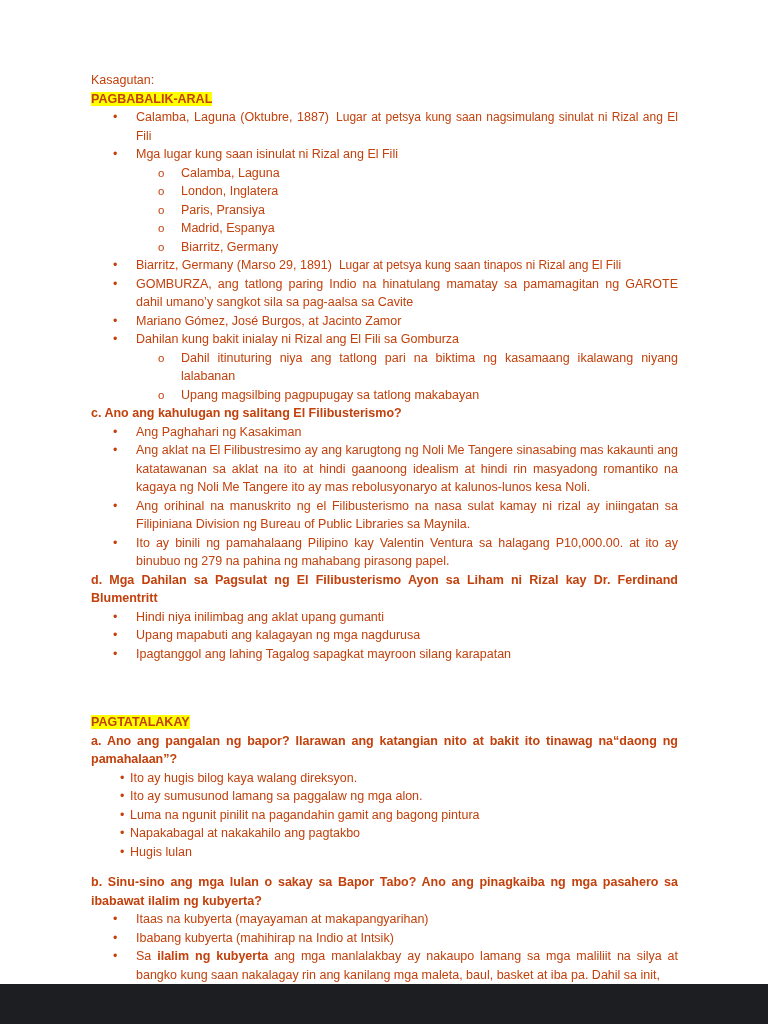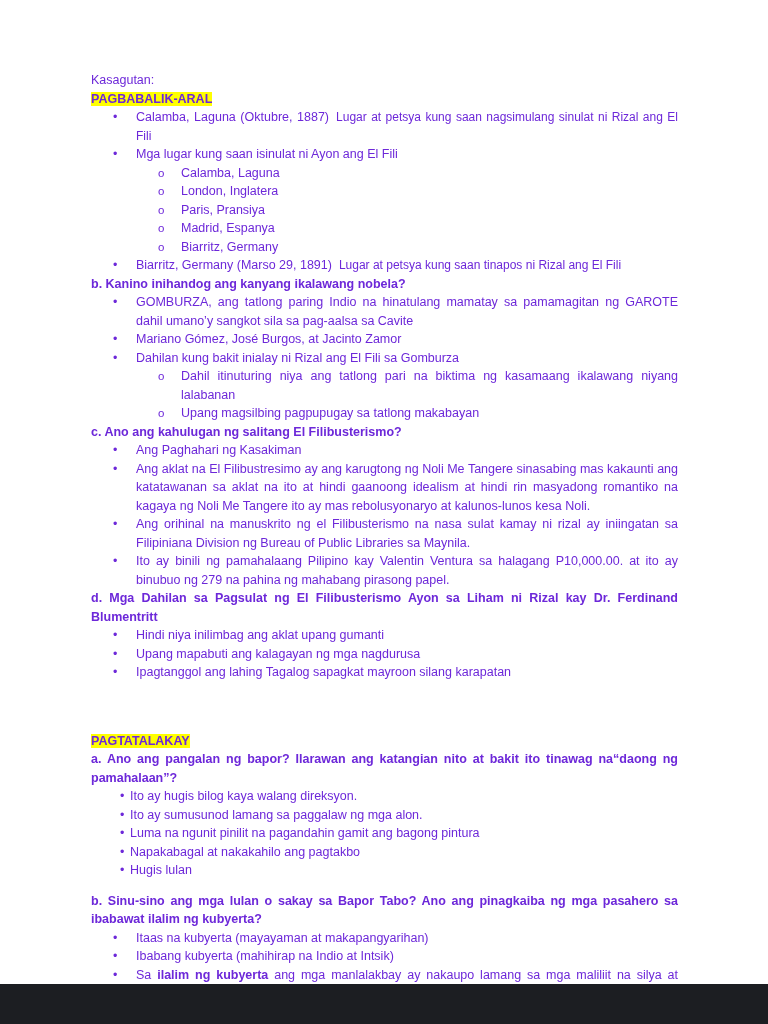--- a/index.html
+++ b/index.html
@@ -11,21 +11,21 @@
     height: 1024px;
     margin: 0 auto;
     background: #ffffff;
     overflow: hidden;
   }
   .page {
     position: absolute;
     top: 0; left: 0; right: 0; bottom: 40px;
     background: #ffffff;
     padding: 71px 90px 0 91px;
-    color: #6d28d9;
+    color: #c2410c;
     font-size: 12.5px;
     line-height: 18.5px;
   }
   .intro { }
   .section-heading .highlight {
     background: var(--highlight, #ffff00);
     font-weight: bold;
   }
   .question-label {
     font-weight: bold;
@@ -61,21 +61,21 @@
         <section class="section">
           <div class="section-heading"><span class="highlight">PAGBABALIK-ARAL</span></div>
           <div class="question">
             <div class="items">
               <div class="item level-1">
                 <span class="bullet">•</span>
                 <span class="item-text">Calamba, Laguna (Oktubre, 1887)<span class="note">Lugar at petsya kung saan nagsimulang sinulat ni Rizal ang El Fili</span></span>
               </div>
               <div class="item level-1">
                 <span class="bullet">•</span>
-                <span class="item-text">Mga lugar kung saan isinulat ni Ayon ang El Fili</span>
+                <span class="item-text">Mga lugar kung saan isinulat ni Rizal ang El Fili</span>
               </div>
               <div class="item level-2">
                 <span class="bullet">o</span>
                 <span class="item-text">Calamba, Laguna</span>
               </div>
               <div class="item level-2">
                 <span class="bullet">o</span>
                 <span class="item-text">London, Inglatera</span>
               </div>
               <div class="item level-2">
@@ -90,21 +90,20 @@
                 <span class="bullet">o</span>
                 <span class="item-text">Biarritz, Germany</span>
               </div>
               <div class="item level-1">
                 <span class="bullet">•</span>
                 <span class="item-text">Biarritz, Germany (Marso 29, 1891)<span class="note">Lugar at petsya kung saan tinapos ni Rizal ang El Fili</span></span>
               </div>
             </div>
           </div>
           <div class="question">
-            <div class="question-label">b. Kanino inihandog ang kanyang ikalawang nobela?</div>
             <div class="items">
               <div class="item level-1">
                 <span class="bullet">•</span>
                 <span class="item-text">GOMBURZA, ang tatlong paring Indio na hinatulang mamatay sa pamamagitan ng GAROTE dahil umano’y sangkot sila sa pag-aalsa sa Cavite</span>
               </div>
               <div class="item level-1">
                 <span class="bullet">•</span>
                 <span class="item-text">Mariano Gómez, José Burgos, at Jacinto Zamor</span>
               </div>
               <div class="item level-1">

